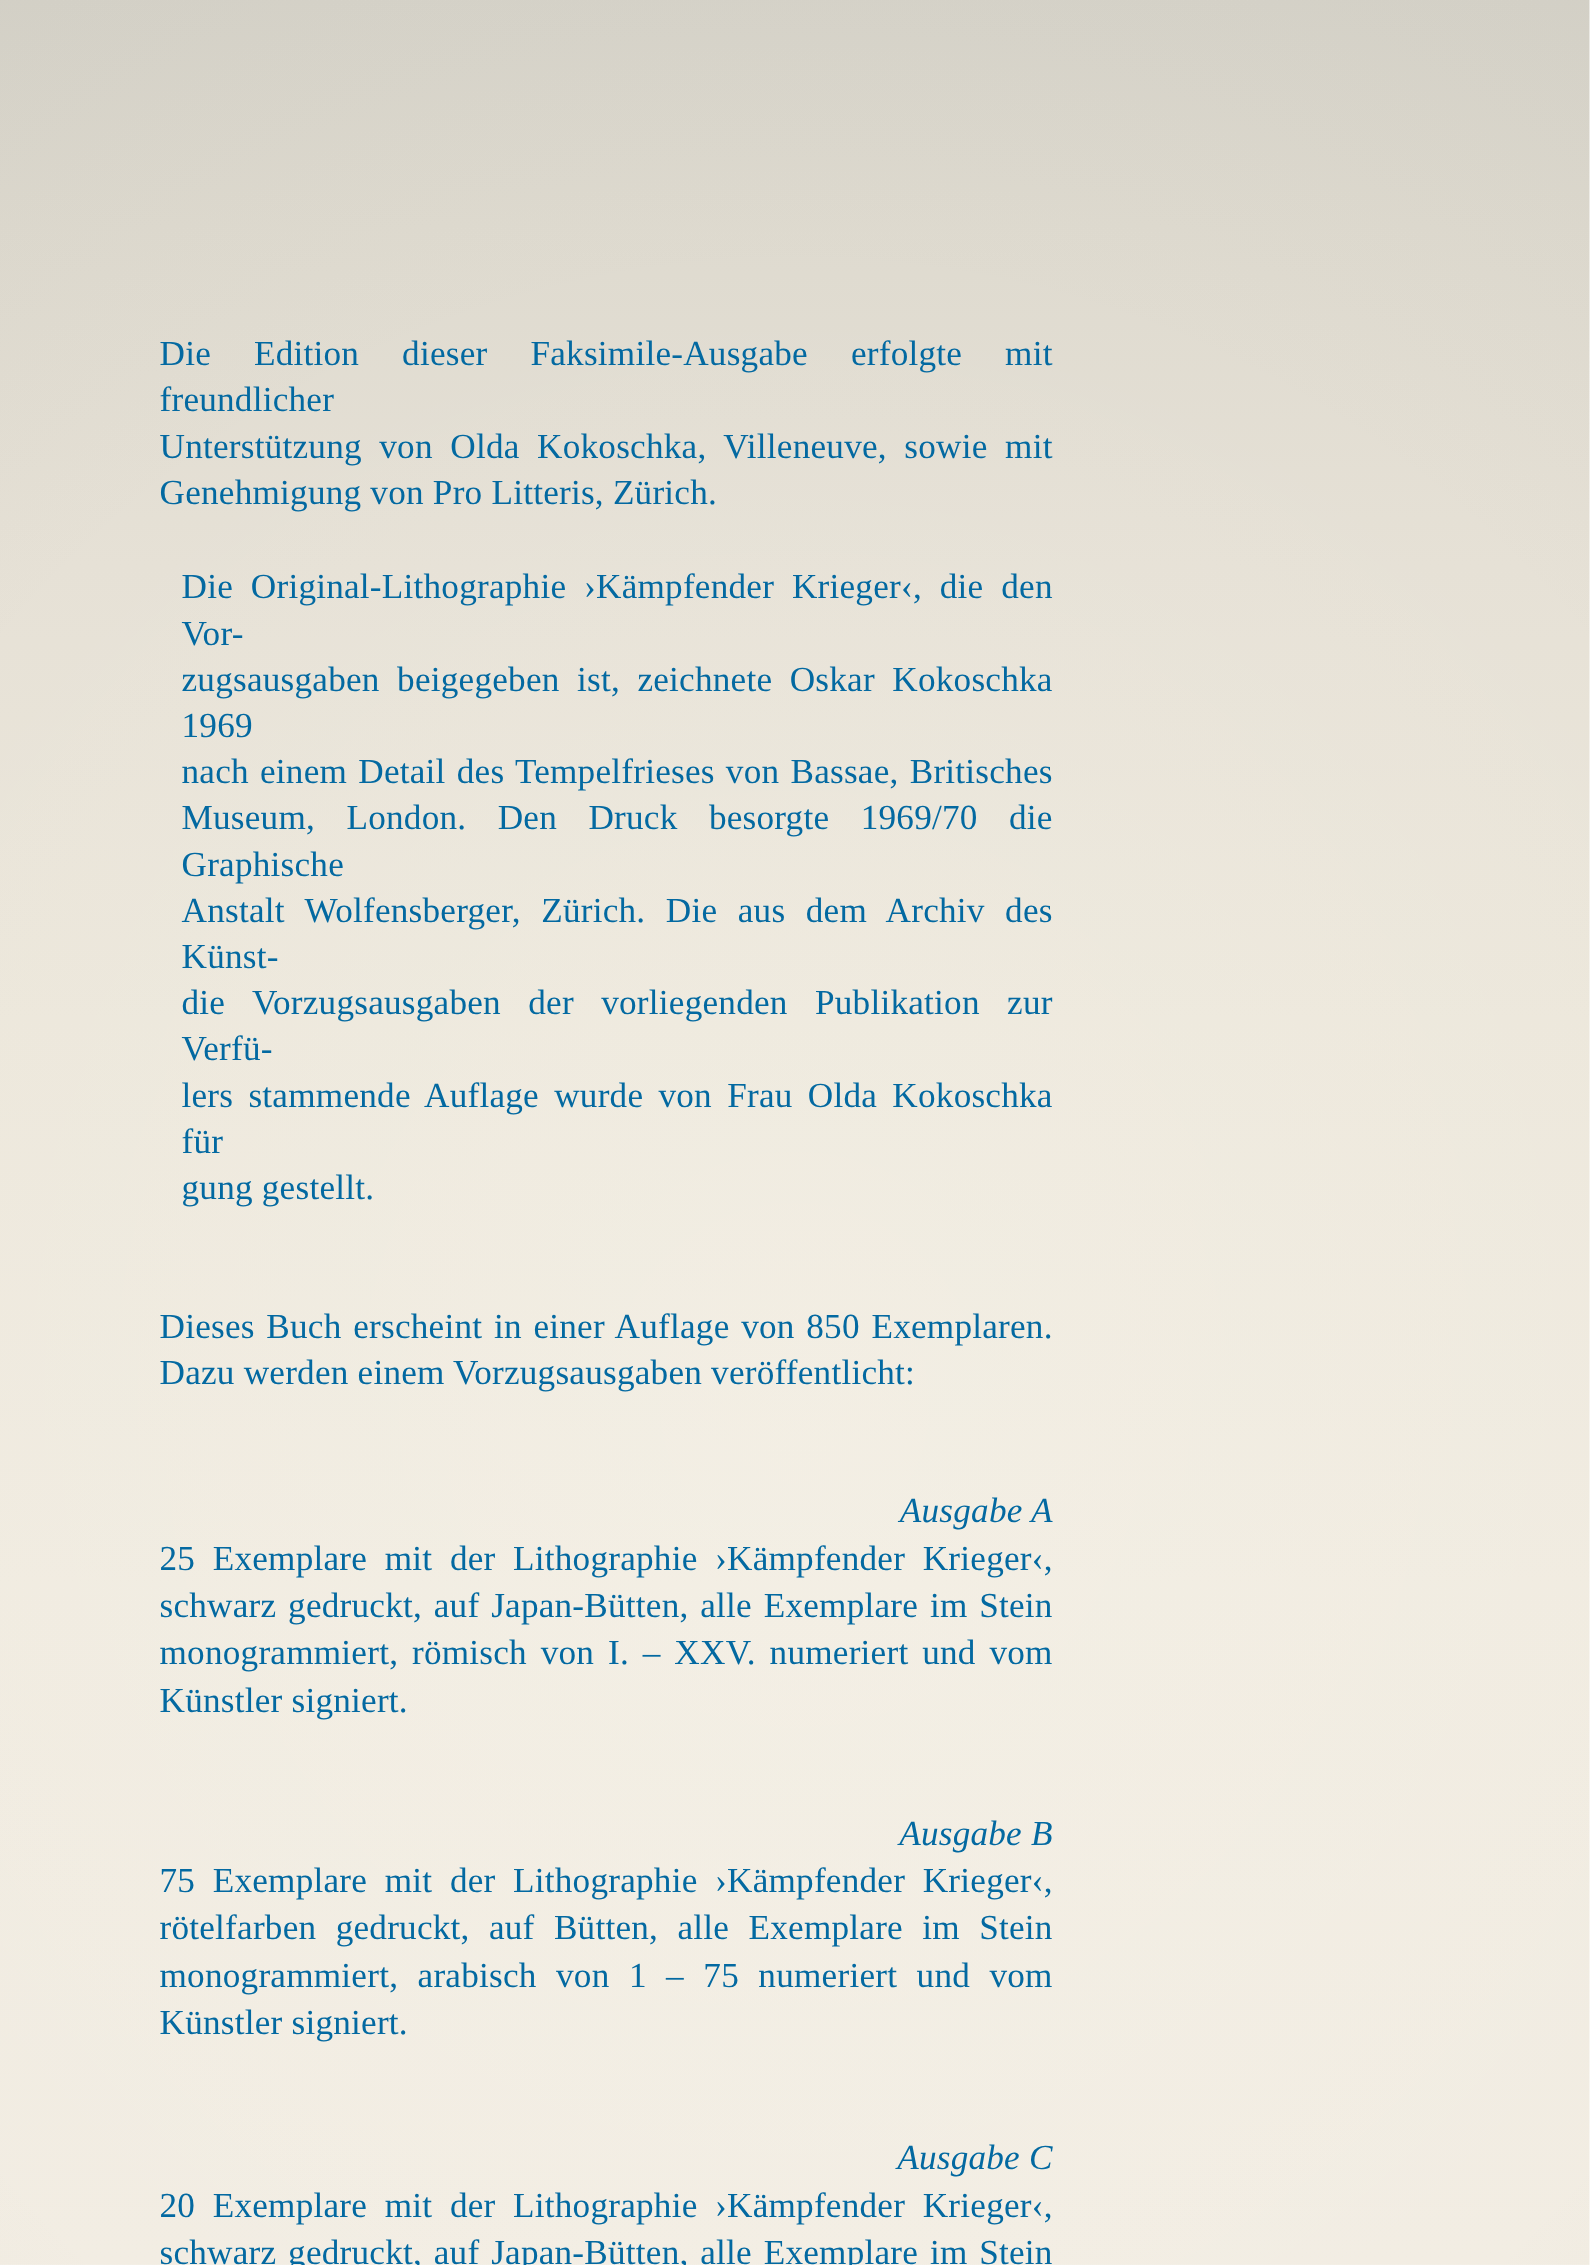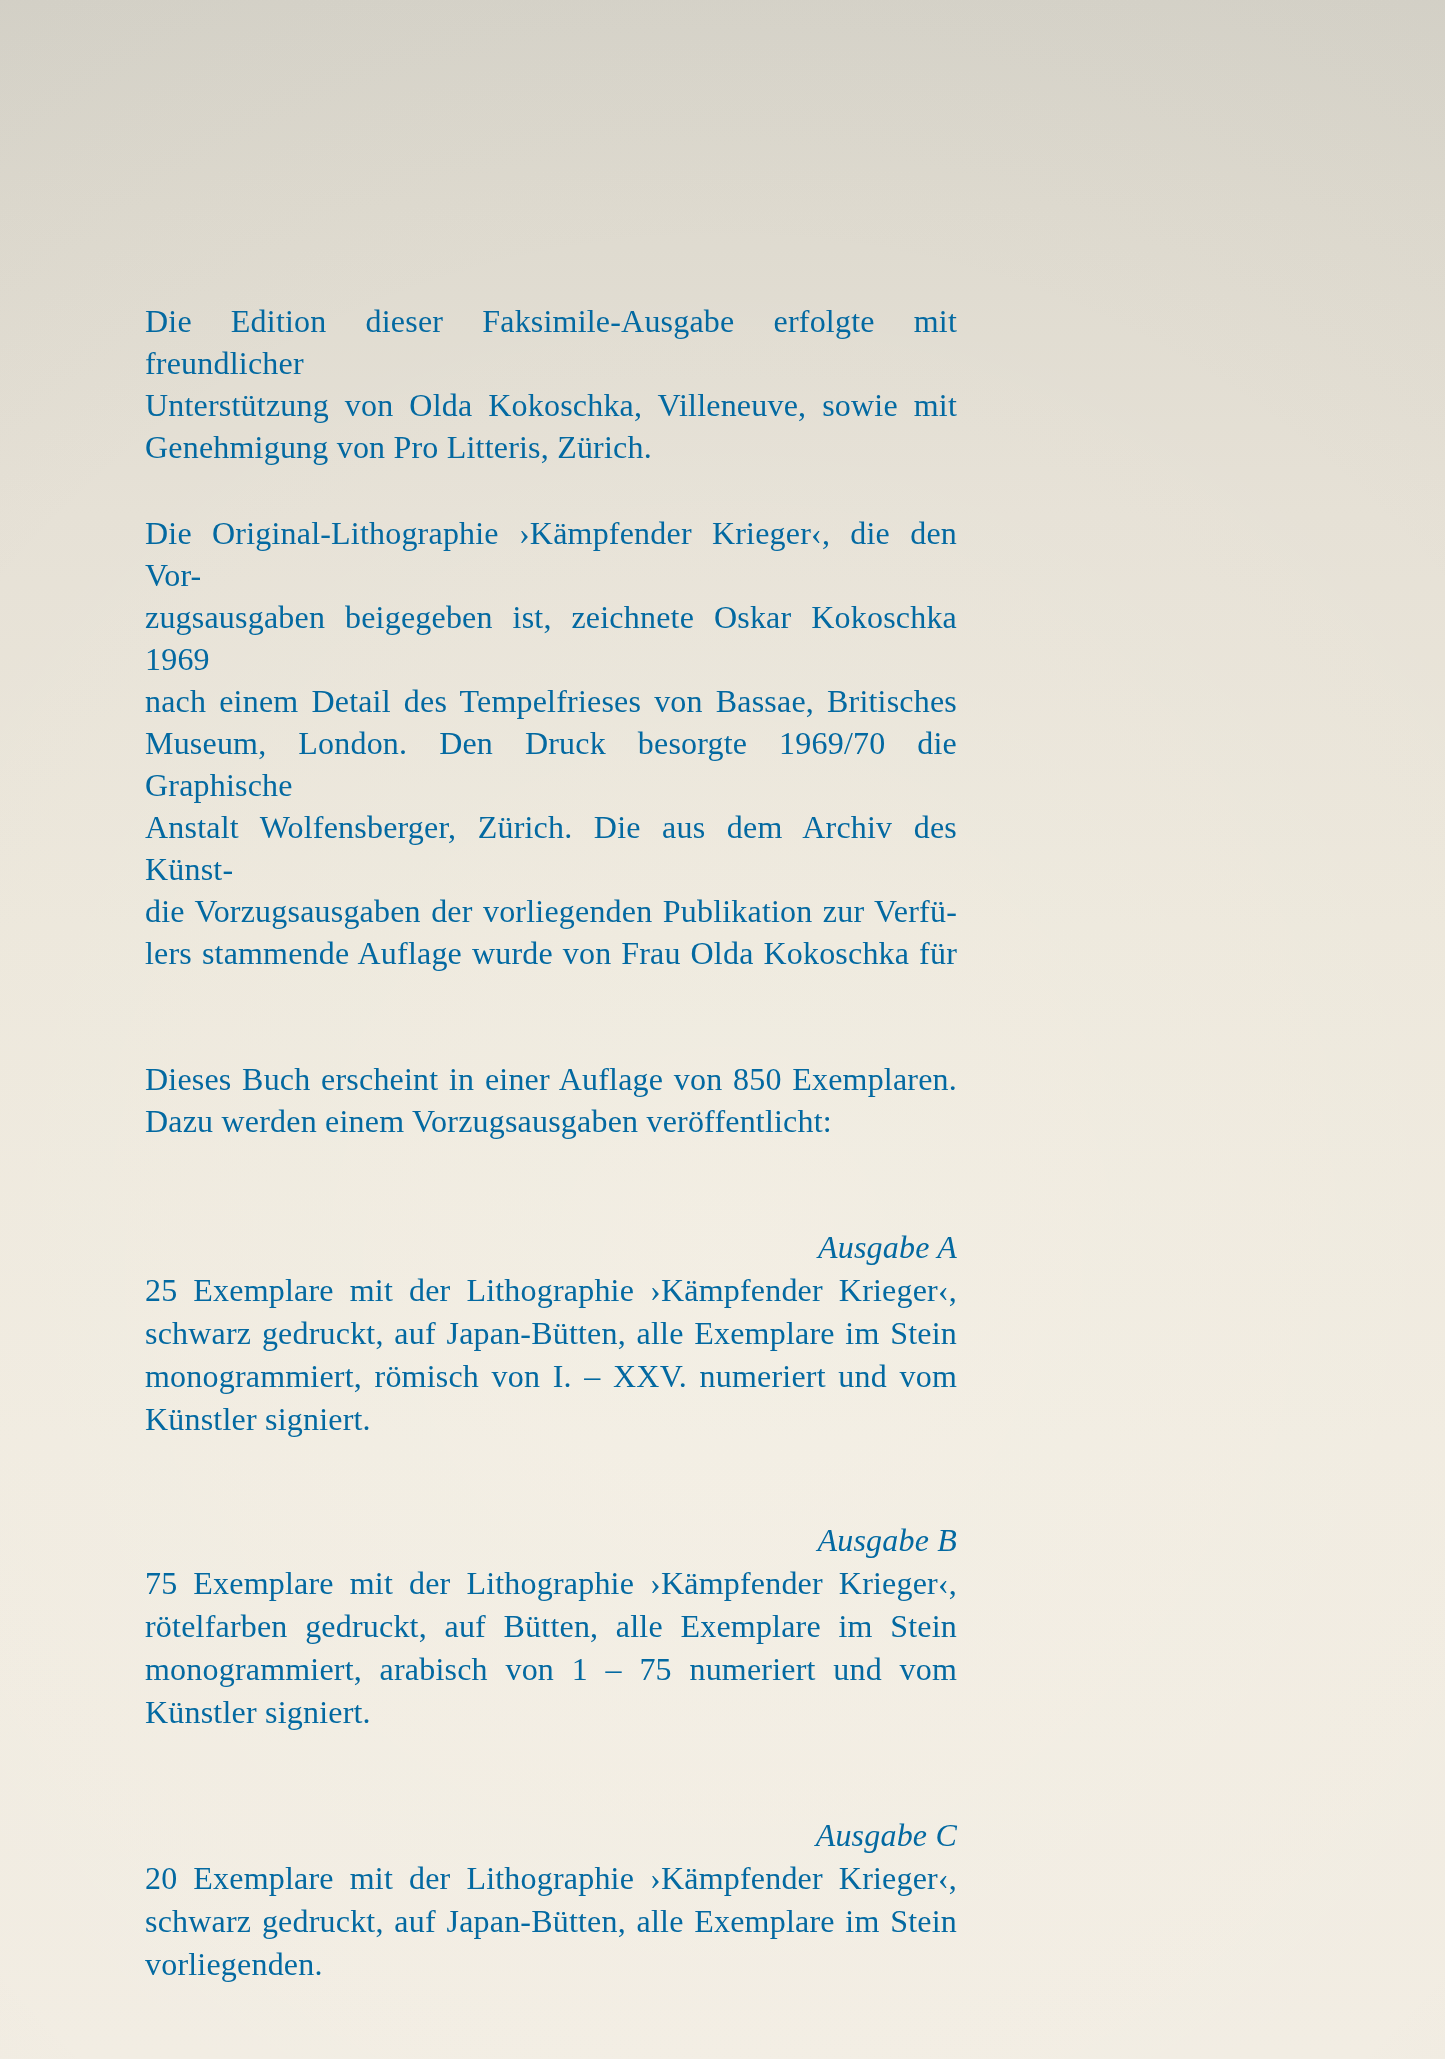--- a/index.html
+++ b/index.html
@@ -34,21 +34,21 @@
     position: absolute;
     left: 145px;
     top: 300px;
     width: 812px;
     color: #0369a1;
     font-size: 32px;
     line-height: 42px;
     letter-spacing: 0.2px;
   }
   .para { margin: 0; }
-  .para-2 { margin-top: 44px; }
+  .para-2 { margin-top: 44px; margin-left: 20px; }
   .para-3 { margin-top: 84px; }
   .edition { margin-top: 84px; line-height: 43px; }
   .edition-b { margin-top: 78px; }
   .edition-c { margin-top: 80px; }
   .line {
     text-align: justify;
     text-align-last: justify;
   }
   .line.last {
     text-align-last: left;
@@ -72,20 +72,21 @@
   </div>
 
   <div class="para para-2">
     <div class="line">Die Original-Lithographie ›Kämpfender Krieger‹, die den Vor-</div>
     <div class="line">zugsausgaben beigegeben ist, zeichnete Oskar Kokoschka 1969</div>
     <div class="line">nach einem Detail des Tempelfrieses von Bassae, Britisches</div>
     <div class="line">Museum, London. Den Druck besorgte 1969/70 die Graphische</div>
     <div class="line">Anstalt Wolfensberger, Zürich. Die aus dem Archiv des Künst-</div>
     <div class="line">die Vorzugsausgaben der vorliegenden Publikation zur Verfü-</div>
     <div class="line">lers stammende Auflage wurde von Frau Olda Kokoschka für</div>
+    <div class="line last">gung gestellt.</div>
   </div>
 
   <div class="para para-3">
     <div class="line">Dieses Buch erscheint in einer Auflage von 850 Exemplaren.</div>
     <div class="line last">Dazu werden einem Vorzugsausgaben veröffentlicht:</div>
   </div>
 
   <div class="edition edition-a">
     <div class="edition-heading">Ausgabe A</div>
     <div class="line">25 Exemplare mit der Lithographie ›Kämpfender Krieger‹,</div>

